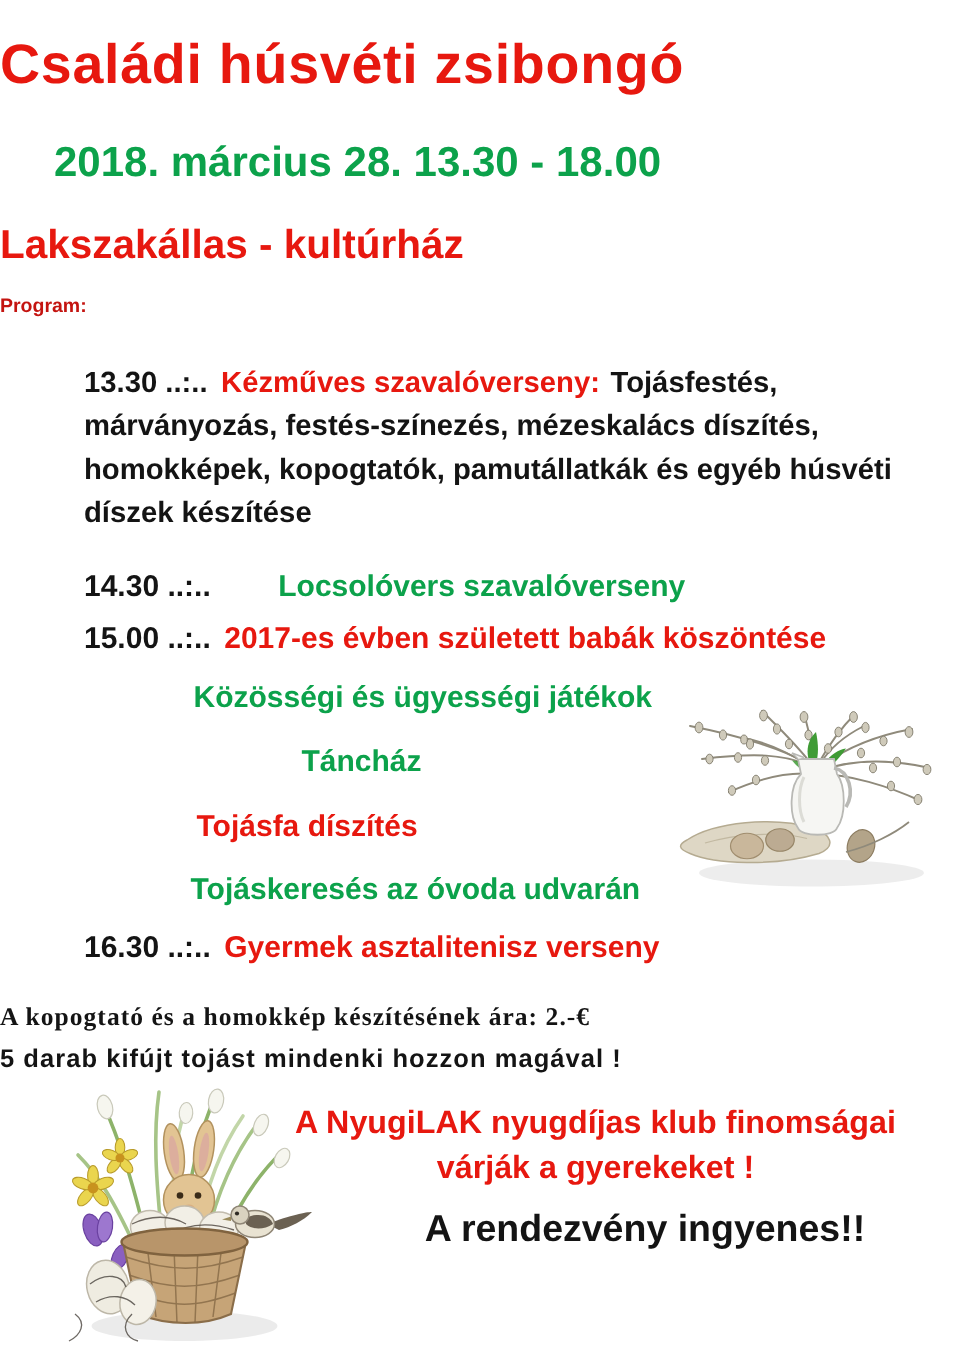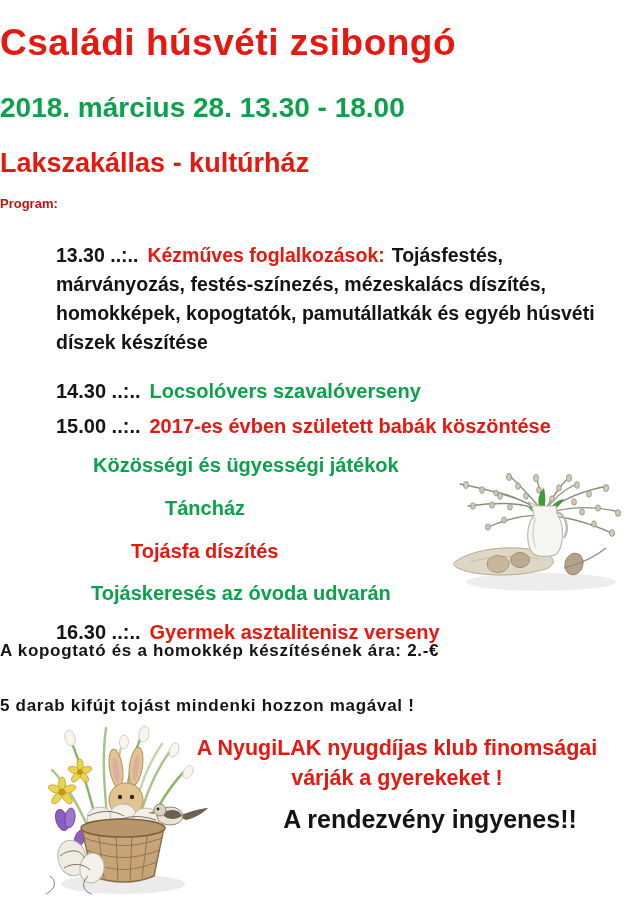--- a/index.html
+++ b/index.html
@@ -9,21 +9,21 @@
     margin:0 auto;
     background:#ffffff;
     font-family:"Liberation Sans","DejaVu Sans",sans-serif;
     font-weight:bold;
     color:#141414;
     overflow:hidden;
   }
   .abs{position:absolute;}
   .center{left:0;right:0;text-align:left;}
   .c-red{color:var(--red);}
-  .c-green{color:var(--green);}
+  .c-green{color:var(--green);margin-left:36px;}
   .c-darkred{color:var(--dark-red);}
   .c-black{color:#141414;}
 
   .title{top:22px;font-size:37px;letter-spacing:0.5px;}
   .datetime{top:92px;font-size:28px;}
   .venue{top:148px;font-size:27px;}
   .program{top:196px;font-size:13px;}
 
   .sched{font-size:20px;white-space:nowrap;}
   .para{top:241px;left:56px;width:556px;font-size:19.5px;line-height:29px;white-space:normal;}
@@ -34,21 +34,21 @@
   .line-1500{top:415px;left:56px;}
   .line-1630{top:621px;left:56px;}
 
   .act{font-size:20px;white-space:nowrap;}
   .act-1{top:454px;left:93px;}
   .act-2{top:497px;left:165px;}
   .act-3{top:540px;left:131px;}
   .act-4{top:582px;left:91px;}
 
   .note{font-size:17px;letter-spacing:0.7px;}
-  .note-1{top:641px;}
+  .note-1{top:668px;font-family:Liberation Serif, serif;}
   .note-2{top:696px;}
 
   .club{left:163px;width:468px;text-align:center;font-size:21.5px;}
   .club-1{top:736px;}
   .club-2{top:766px;}
   .free{top:805px;left:230px;width:400px;text-align:center;font-size:25px;}
 
   .img-box{pointer-events:none;}
   .vase-box{left:446px;top:472px;width:184px;height:126px;}
   .basket-box{left:28px;top:716px;width:184px;height:184px;}
@@ -57,21 +57,21 @@
 <body>
 
 <div class="page">
 
   <div class="abs center title c-red">Családi húsvéti zsibongó</div>
   <div class="abs center datetime c-green">2018. március 28. 13.30 - 18.00</div>
   <div class="abs center venue c-red">Lakszakállas - kultúrház</div>
   <div class="abs center program c-darkred">Program:</div>
 
   <div class="abs para">
-    <span class="t-time">13.30 ..:..</span><span class="t-title c-red">Kézműves foglalkozások:</span><span class="c-black">Tojásfestés, márványozás, festés-színezés, mézeskalács díszítés, homokképek, kopogtatók, pamutállatkák és egyéb húsvéti díszek készítése</span>
+    <span class="t-time">13.30 ..:..</span><span class="t-title c-red">Kézműves szavalóverseny:</span><span class="c-black">Tojásfestés, márványozás, festés-színezés, mézeskalács díszítés, homokképek, kopogtatók, pamutállatkák és egyéb húsvéti díszek készítése</span>
   </div>
 
   <div class="abs sched line-1430">
     <span class="t-time">14.30 ..:..</span><span class="t-title c-green">Locsolóvers szavalóverseny</span>
   </div>
 
   <div class="abs sched line-1500">
     <span class="t-time">15.00 ..:..</span><span class="t-title c-red">2017-es évben született babák köszöntése</span>
   </div>
 

